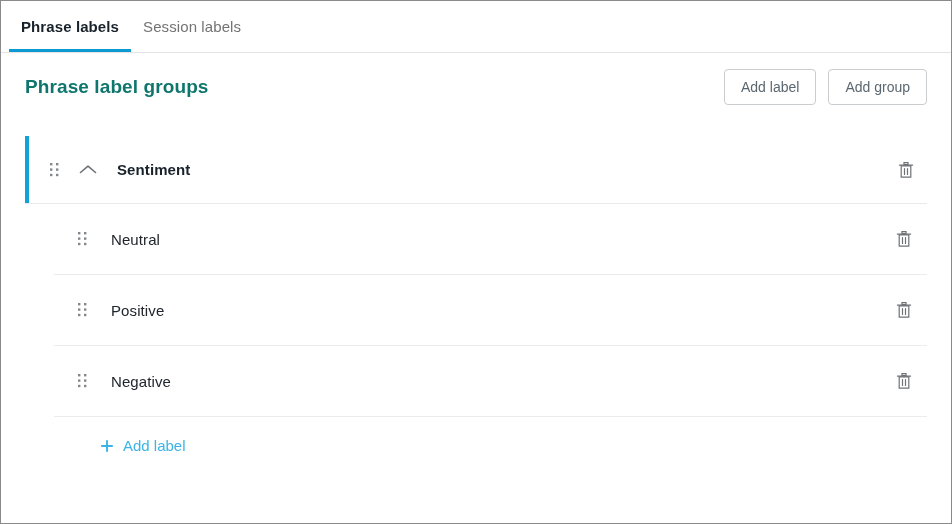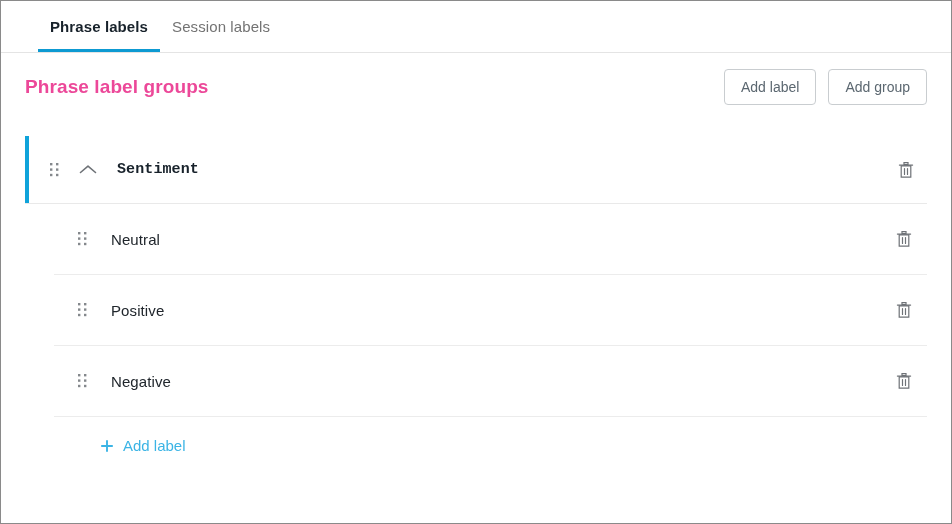--- a/index.html
+++ b/index.html
@@ -22,21 +22,21 @@
   
   .tabbar {
     position: absolute;
     left: 0;
     top: 0;
     right: 0;
     height: 52px;
     border-bottom: 1px solid #e4e4e4;
     display: flex;
     align-items: center;
-    padding-left: 37px;
+    padding-left: 8px;
   }
   .tab {
     position: relative;
     height: 51px;
     display: flex;
     align-items: center;
     padding: 0 12px;
     font-size: 15px;
     color: #737373;
     letter-spacing: 0.1px;
@@ -65,21 +65,21 @@
     right: 24px;
     top: 52px;
     height: 68px;
     display: flex;
     align-items: center;
     justify-content: space-between;
   }
   .page-title {
     font-size: 19px;
     font-weight: bold;
-    color: #ec4899;
+    color: #0f766e;
     letter-spacing: 0.1px;
   }
   .header-actions {
     display: flex;
     gap: 12px;
   }
   .btn {
     height: 36px;
     min-width: 86px;
     padding: 0 16px;
@@ -137,21 +137,20 @@
     justify-content: center;
     cursor: pointer;
     flex: 0 0 auto;
   }
   .group-name {
     margin-left: 18px;
     font-size: 15px;
     font-weight: bold;
     color: #18222b;
     letter-spacing: 0.1px;
-    font-family: Liberation Mono, monospace;
   }
   .spacer { flex: 1 1 auto; }
   .trash {
     width: 20px;
     height: 22px;
     display: flex;
     align-items: center;
     justify-content: center;
     cursor: pointer;
     flex: 0 0 auto;

